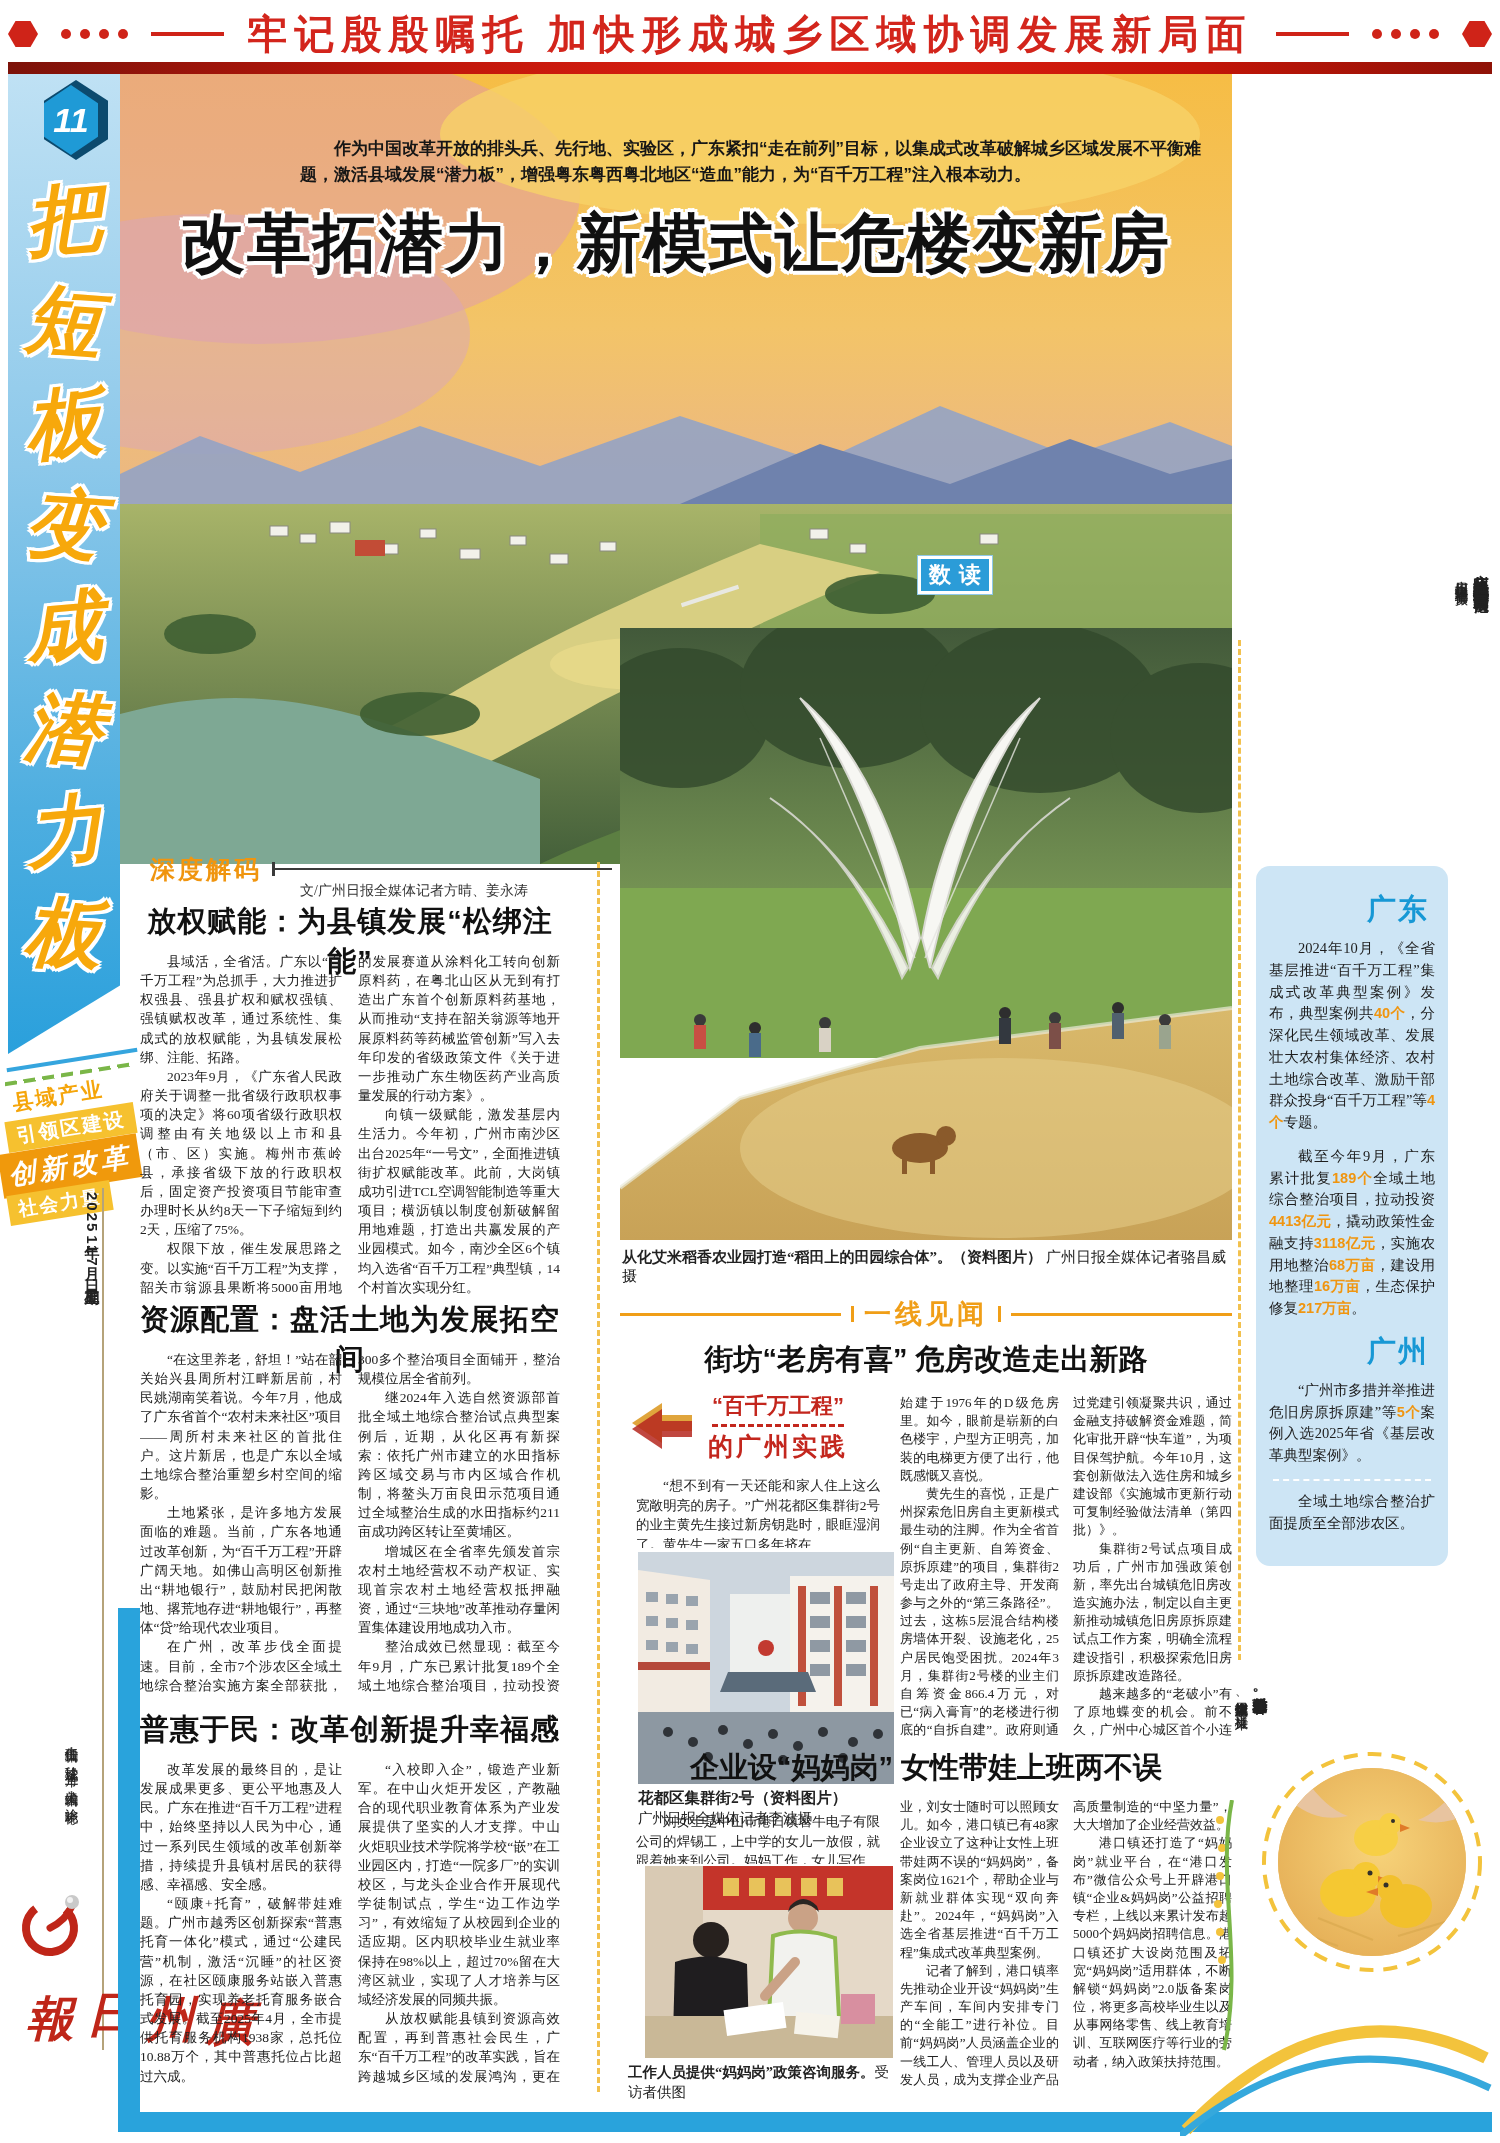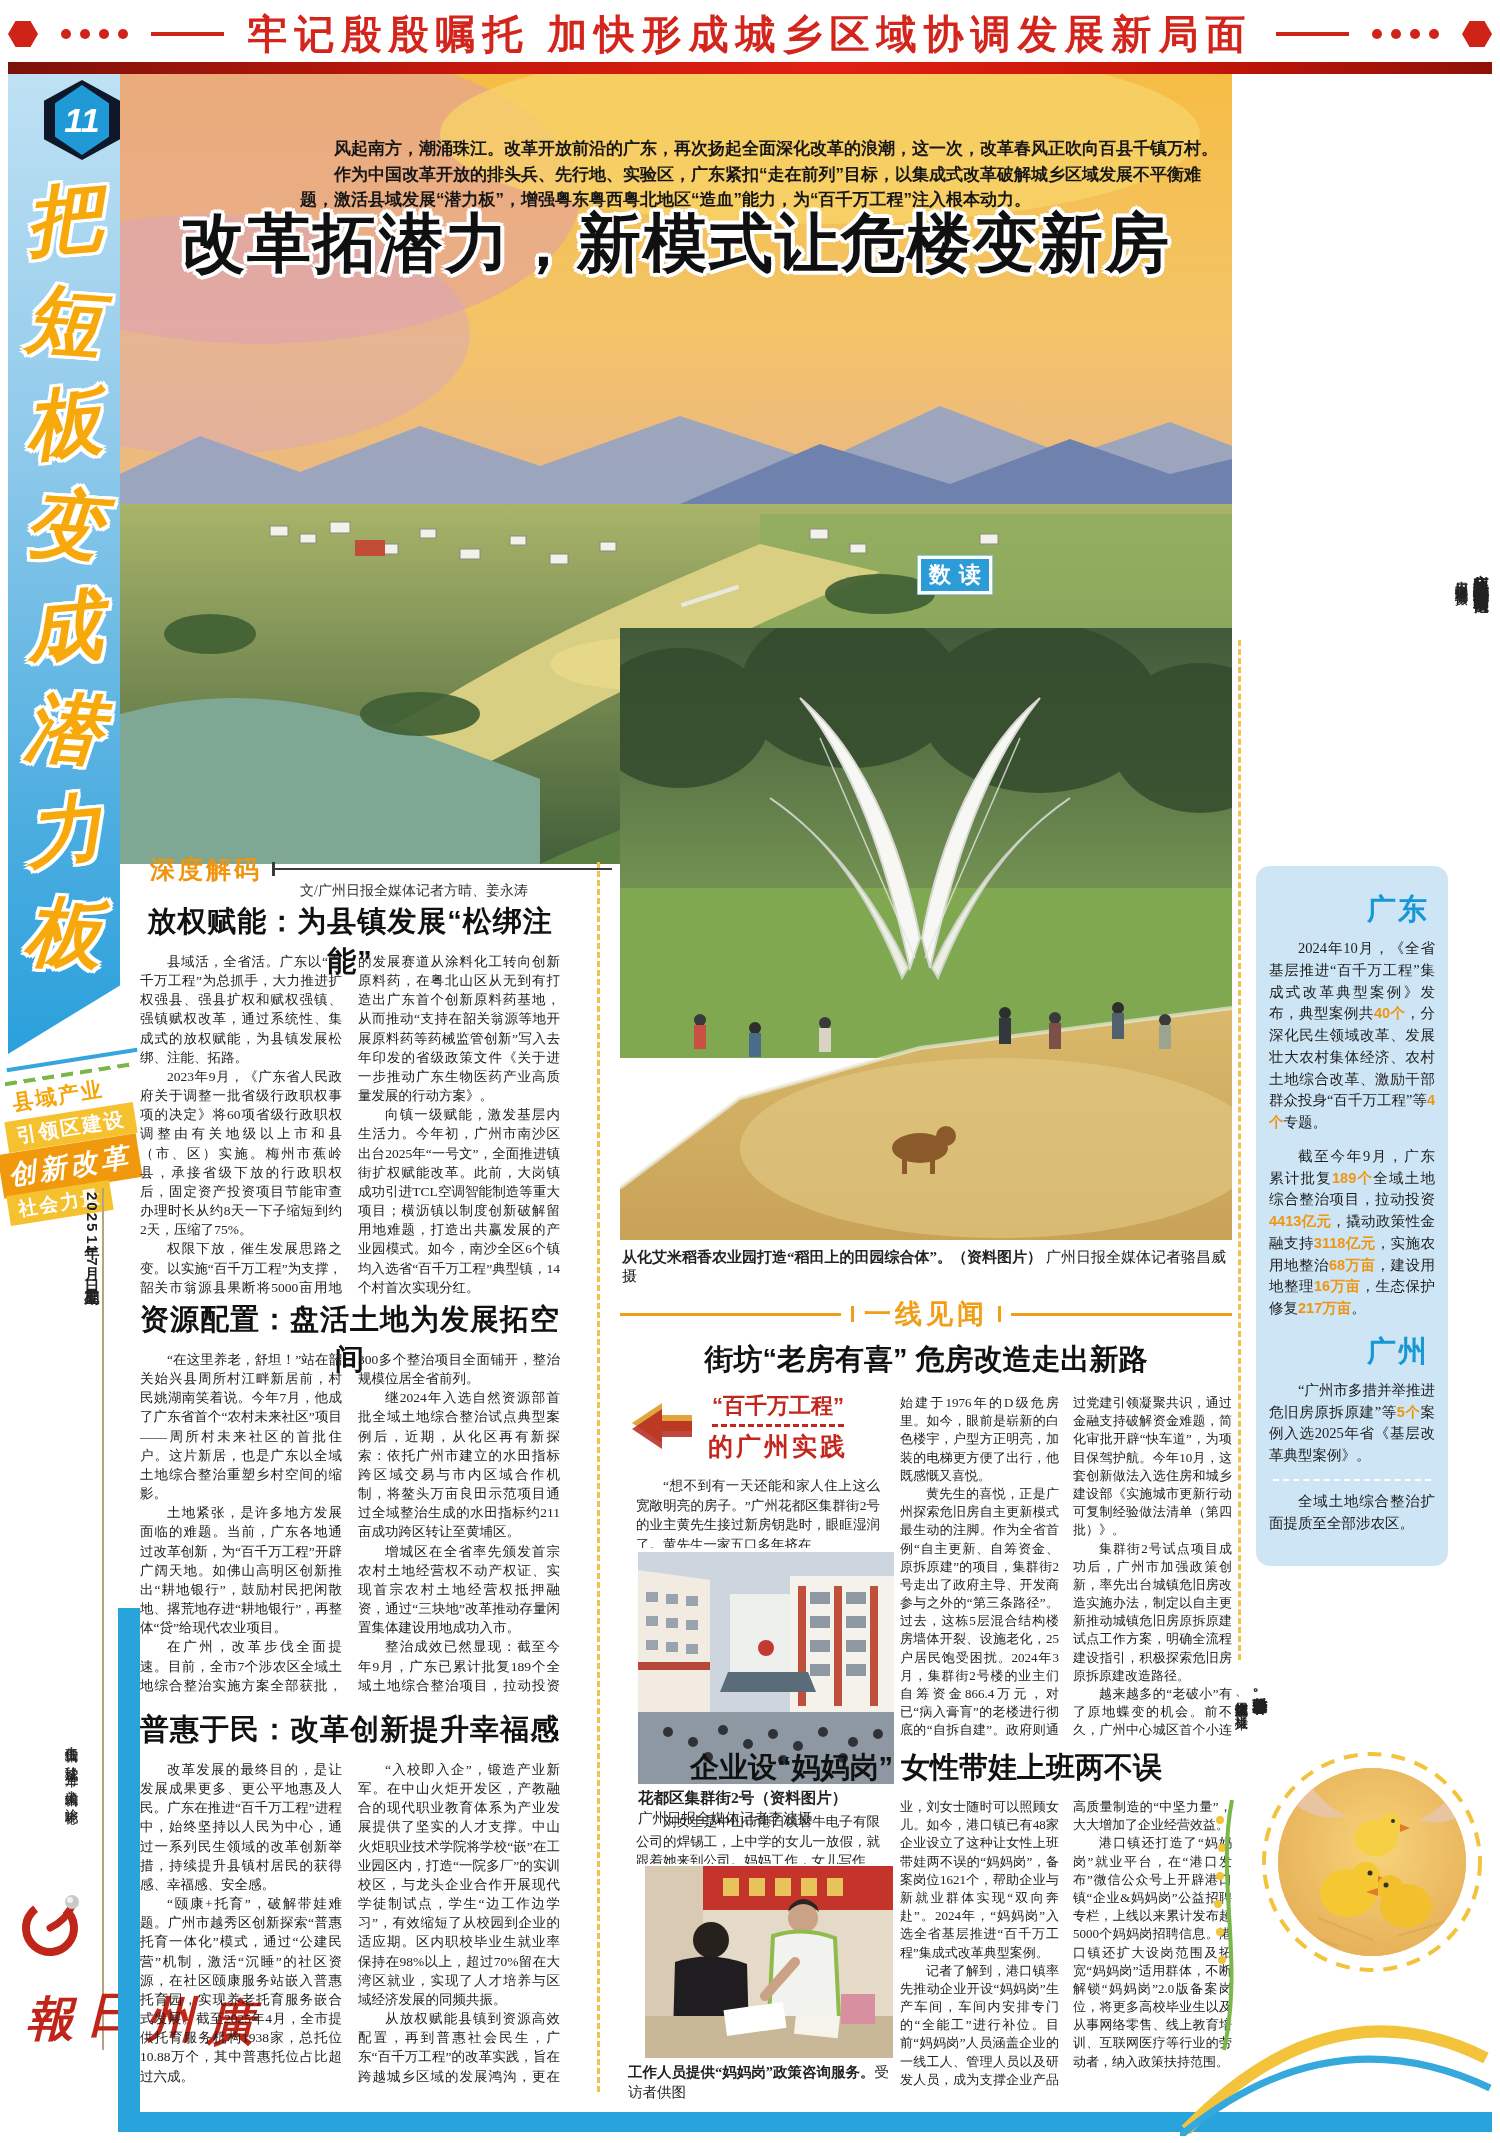--- a/index.html
+++ b/index.html
@@ -15,22 +15,22 @@
   .b-dot{width:10px;height:10px;border-radius:50%;background:#cf2318}
   .b-line{flex:1;height:4px;background:#cf2318}
   .b-title{flex:0 0 auto;font-size:40px;font-weight:900;color:#d3251c;letter-spacing:7px;white-space:nowrap}
   .redbar{left:8px;top:62px;width:1484px;height:12px;
           background:linear-gradient(90deg,#7c1209,#c0170b 28%,#e02012 55%,#c41508 80%,#8f1207)}
 
   
   .side-blue{left:8px;top:74px;width:112px;height:980px;
              background:linear-gradient(180deg,#bfe1f4 0%,#8cc8ea 40%,#4eaee0 75%,#2aa0dc 100%);
              clip-path:polygon(0 0,100% 0,100% 93%,0 100%)}
-  .hex-outer{left:44px;top:80px;width:76px;height:80px;background:#0f172a;
-             clip-path:polygon(50% 0,100% 26%,100% 74%,50% 100%,0 74%,0 26%);display:flex;align-items:center;justify-content:center}
+  .hex-outer{left:44px;top:80px;width:64px;height:80px;background:#0c4a6e;
+             clip-path:polygon(50% 0,100% 26%,100% 74%,50% 100%,0 74%,0 26%);display:flex;align-items:center;}
   .hex-inner{width:54px;height:70px;background:#1f9ad6;clip-path:polygon(50% 0,100% 26%,100% 74%,50% 100%,0 74%,0 26%);
              display:flex;align-items:center;justify-content:center}
   .hex-inner span{color:#fff;font-size:34px;font-weight:900;font-style:italic}
   .slogan{left:16px;top:168px;width:96px;display:flex;flex-direction:column;align-items:center}
   .slog-char{font-family:"Liberation Serif","DejaVu Serif",serif;font-weight:900;font-style:italic;
              font-size:76px;line-height:102px;color:#f7a80b;
              text-shadow:-3px -3px 0 #fff,3px -3px 0 #fff,-3px 3px 0 #fff,3px 3px 0 #fff,0 -3px 0 #fff,0 3px 0 #fff,-3px 0 0 #fff,3px 0 0 #fff}
   .slog-char:nth-child(odd){transform:rotate(-5deg)}
   .slog-char:nth-child(even){transform:rotate(4deg)}
   .hexdeco{left:88px;top:986px;width:70px;height:215px}
@@ -258,21 +258,20 @@
         <rect x="430" y="480" width="18" height="10"></rect>
       <rect x="480" y="468" width="16" height="9"></rect>
         <rect x="690" y="455" width="18" height="10"></rect>
       <rect x="730" y="470" width="16" height="9"></rect>
         <rect x="860" y="460" width="18" height="10"></rect>
     </g>
     <rect x="235" y="466" width="30" height="16" fill="#c24c36"></rect>
     <rect x="560" y="520" width="60" height="4" fill="#e8e8e2" transform="rotate(-18 590 522)"></rect>
   </svg>
   <div class="intro">
-    <p>风起南方，潮涌珠江。改革开放前沿的广东，再次扬起全面深化改革的浪潮，这一次，改革春风正吹向百县千镇万村。</p>
     <p>作为中国改革开放的排头兵、先行地、实验区，广东紧扣“走在前列”目标，以集成式改革破解城乡区域发展不平衡难题，激活县域发展“潜力板”，增强粤东粤西粤北地区“造血”能力，为“百千万工程”注入根本动力。</p>
   </div>
   <div class="hero-headline">改革拓潜力，新模式让危楼变新房</div>
 </div>
 <div class="abs shudu-badge">数读</div>
 
 <div class="abs dash1"></div>
 <div class="abs dash2"></div>
 
 <div class="abs deep-label-row">

